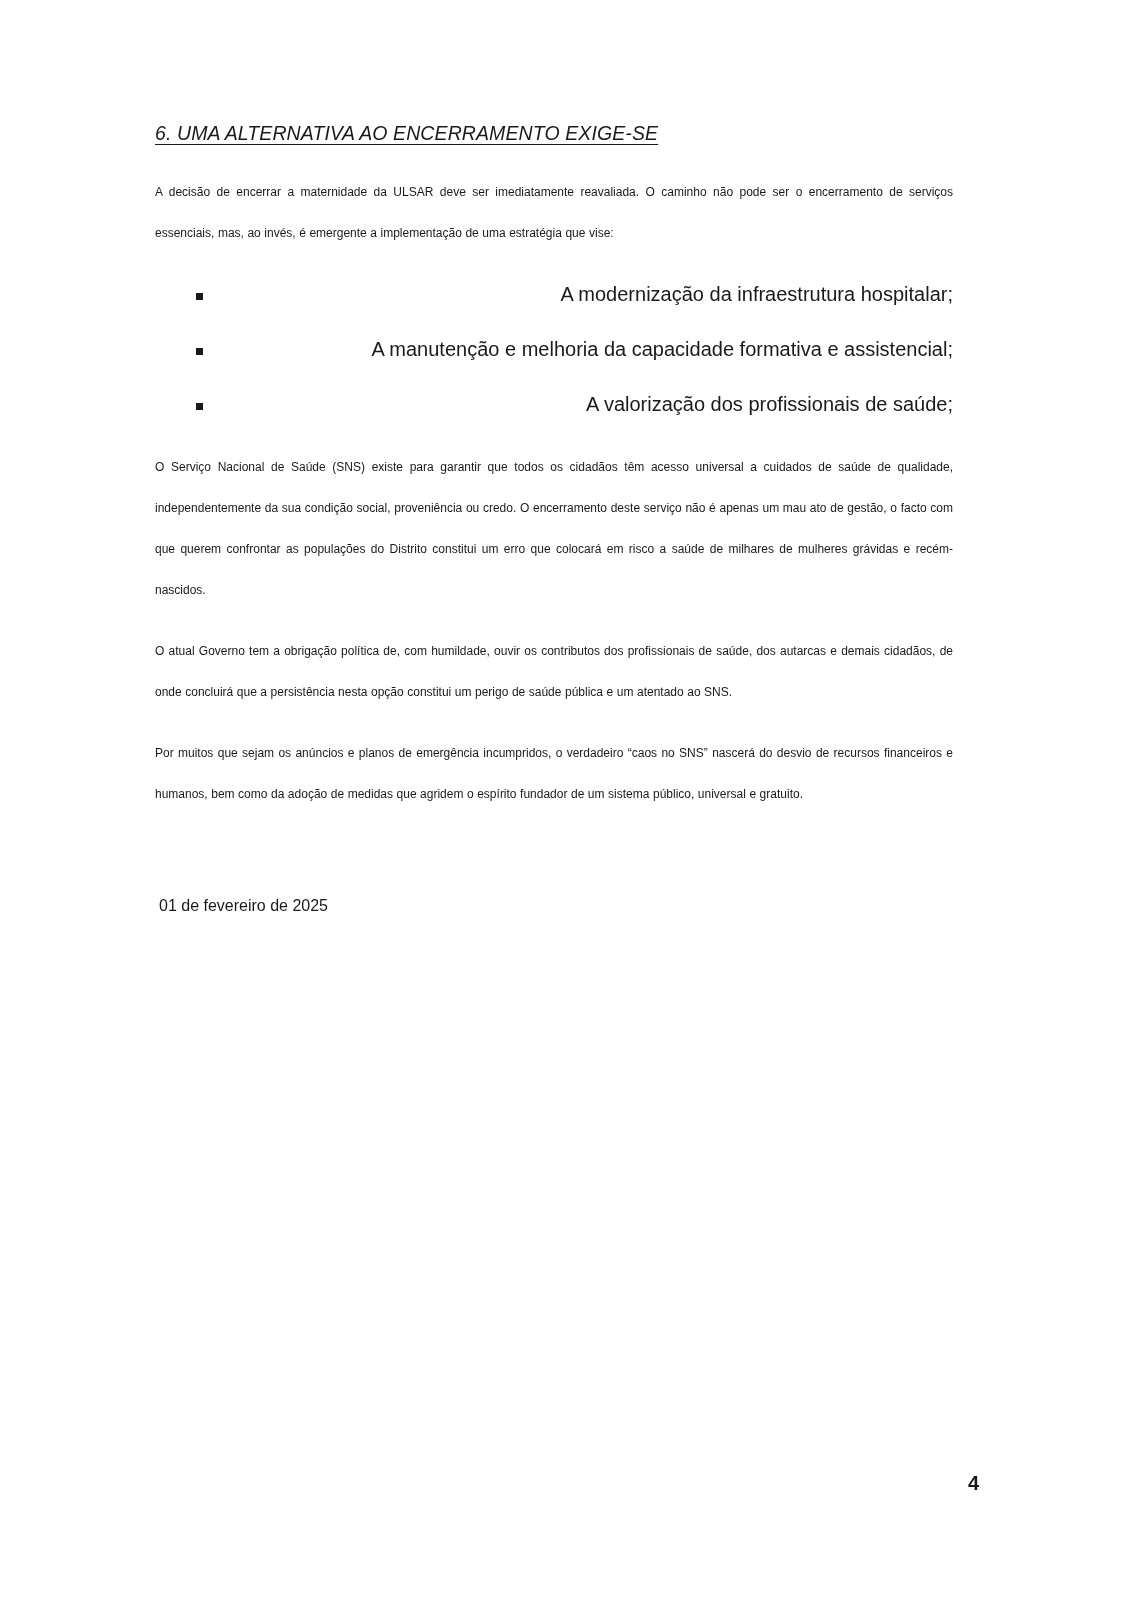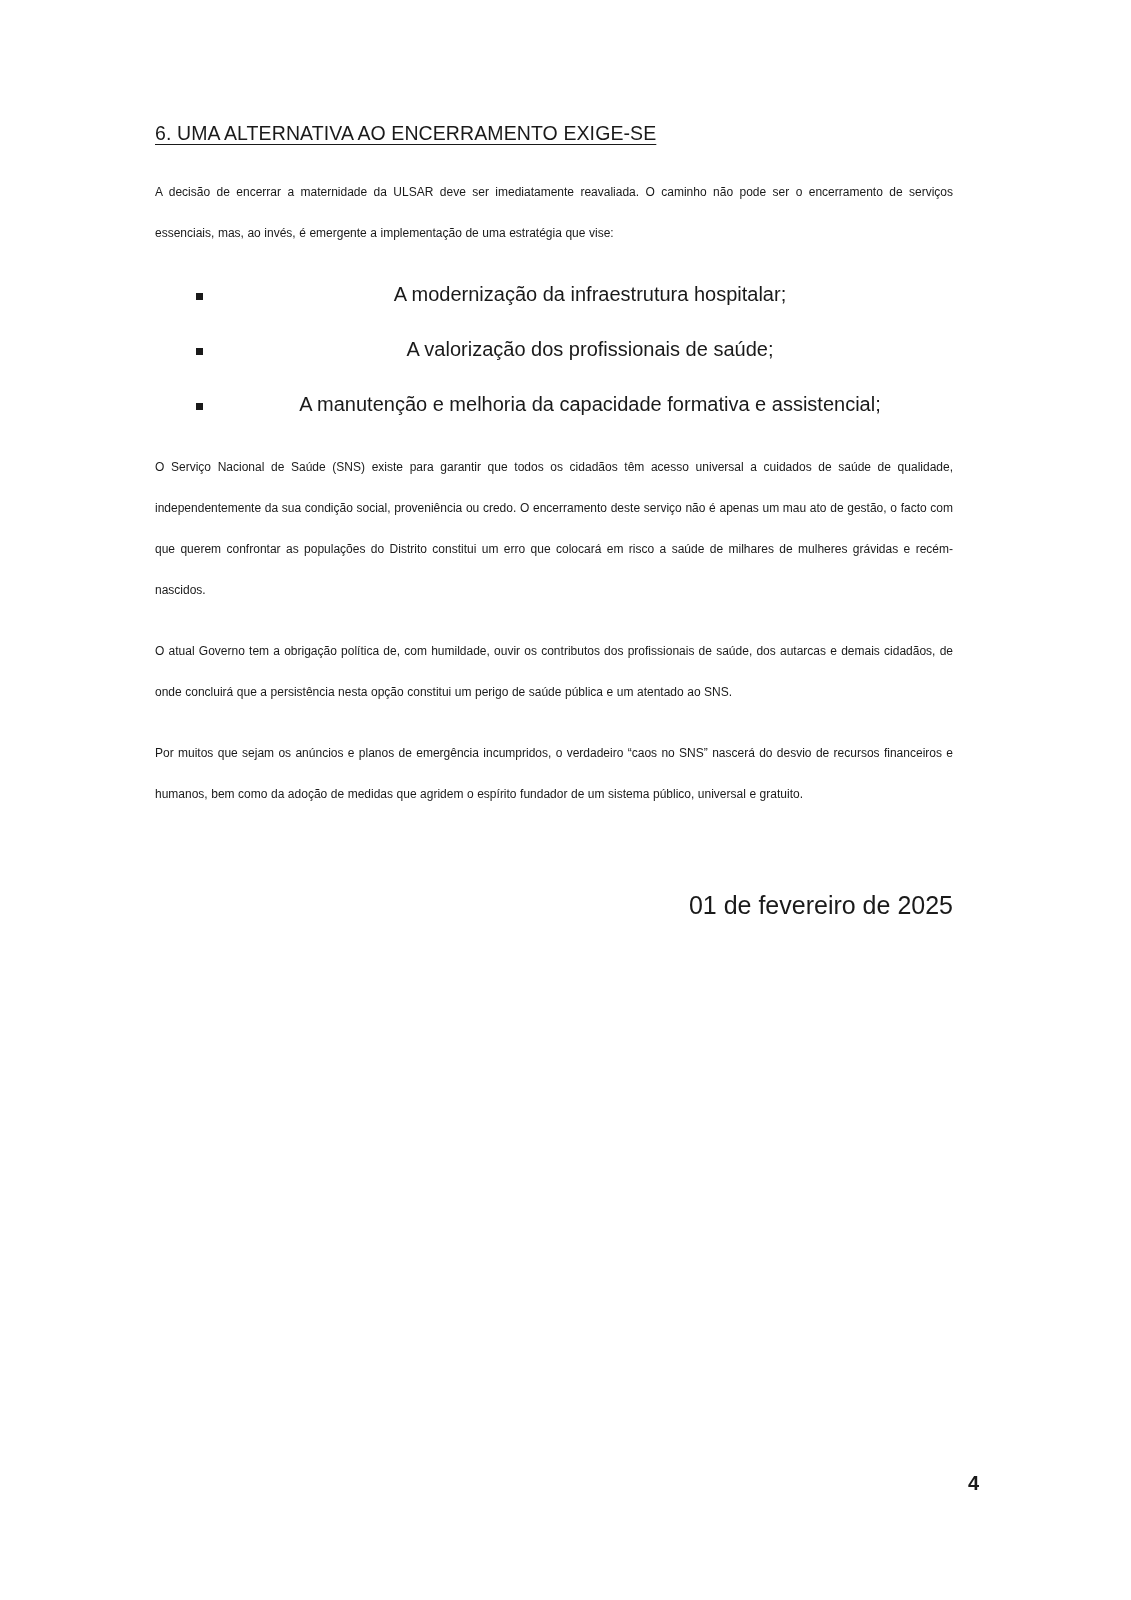--- a/index.html
+++ b/index.html
@@ -30,20 +30,21 @@
     font-weight: 400;
     letter-spacing: 0.1px;
     margin: 0 0 26px 0;
     text-align: left;
     color: #1a1a1a;
   }
   .doc-heading span.hd-text {
     text-decoration: underline;
     text-underline-offset: 4px;
     text-decoration-thickness: 1.3px;
+    font-style: italic;
   }
   p.para {
     font-size: 12px;
     line-height: 41px;
     margin: 0 0 20px 0;
     text-align: justify;
     text-justify: inter-word;
     color: #1a1a1a;
     word-spacing: 0.2px;
   }
@@ -54,21 +55,21 @@
     list-style: none;
     margin: 0 0 22px 0;
     padding: 0;
   }
   ul.bullets li {
     position: relative;
     padding-left: 72px;
     font-size: 20px;
     line-height: 41px;
     margin-bottom: 14px;
-    text-align: center;
+    text-align: right;
     color: #1a1a1a;
   }
   ul.bullets li:last-child {
     margin-bottom: 0;
   }
   ul.bullets li .bullet-marker {
     position: absolute;
     left: 41px;
     top: 0;
     width: 8px;
@@ -80,24 +81,24 @@
   ul.bullets li .bullet-marker::before {
     content: "";
     position: absolute;
     left: 0;
     top: 19px;
     width: 7px;
     height: 7px;
     background: #1a1a1a;
   }
   .date-line {
-    font-size: 25px;
+    font-size: 16px;
     line-height: 41px;
     margin: 70px 0 0 4px;
-    text-align: right;
+    text-align: left;
     color: #1a1a1a;
   }
   .page-number {
     position: absolute;
     left: 0;
     top: 1472px;
     width: 979px;
     text-align: right;
     font-size: 20px;
     font-weight: 700;
@@ -115,25 +116,25 @@
 
     <p class="para">A decisão de encerrar a maternidade da ULSAR deve ser imediatamente reavaliada. O caminho não pode ser o encerramento de serviços essenciais, mas, ao invés, é emergente a implementação de uma estratégia que vise:</p>
 
     <ul class="bullets">
       <li>
         <span class="bullet-marker"></span>
         <span>A modernização da infraestrutura hospitalar;</span>
       </li>
       <li>
         <span class="bullet-marker"></span>
-        <span>A valorização dos profissionais de saúde;</span>
+        <span>A manutenção e melhoria da capacidade formativa e assistencial;</span>
       </li>
       <li>
         <span class="bullet-marker"></span>
-        <span>A manutenção e melhoria da capacidade formativa e assistencial;</span>
+        <span>A valorização dos profissionais de saúde;</span>
       </li>
     </ul>
 
     <p class="para">O Serviço Nacional de Saúde (SNS) existe para garantir que todos os cidadãos têm acesso universal a cuidados de saúde de qualidade, independentemente da sua condição social, proveniência ou credo. O encerramento deste serviço não é apenas um mau ato de gestão, o facto com que querem confrontar as populações do Distrito constitui um erro que colocará em risco a saúde de milhares de mulheres grávidas e recém-nascidos.</p>
 
     <p class="para">O atual Governo tem a obrigação política de, com humildade, ouvir os contributos dos profissionais de saúde, dos autarcas e demais cidadãos, de onde concluirá que a persistência nesta opção constitui um perigo de saúde pública e um atentado ao SNS.</p>
 
     <p class="para last-of-block">Por muitos que sejam os anúncios e planos de emergência incumpridos, o verdadeiro “caos no SNS” nascerá do desvio de recursos financeiros e humanos, bem como da adoção de medidas que agridem o espírito fundador de um sistema público, universal e gratuito.</p>
 
     <div class="date-line">01 de fevereiro de 2025</div>

